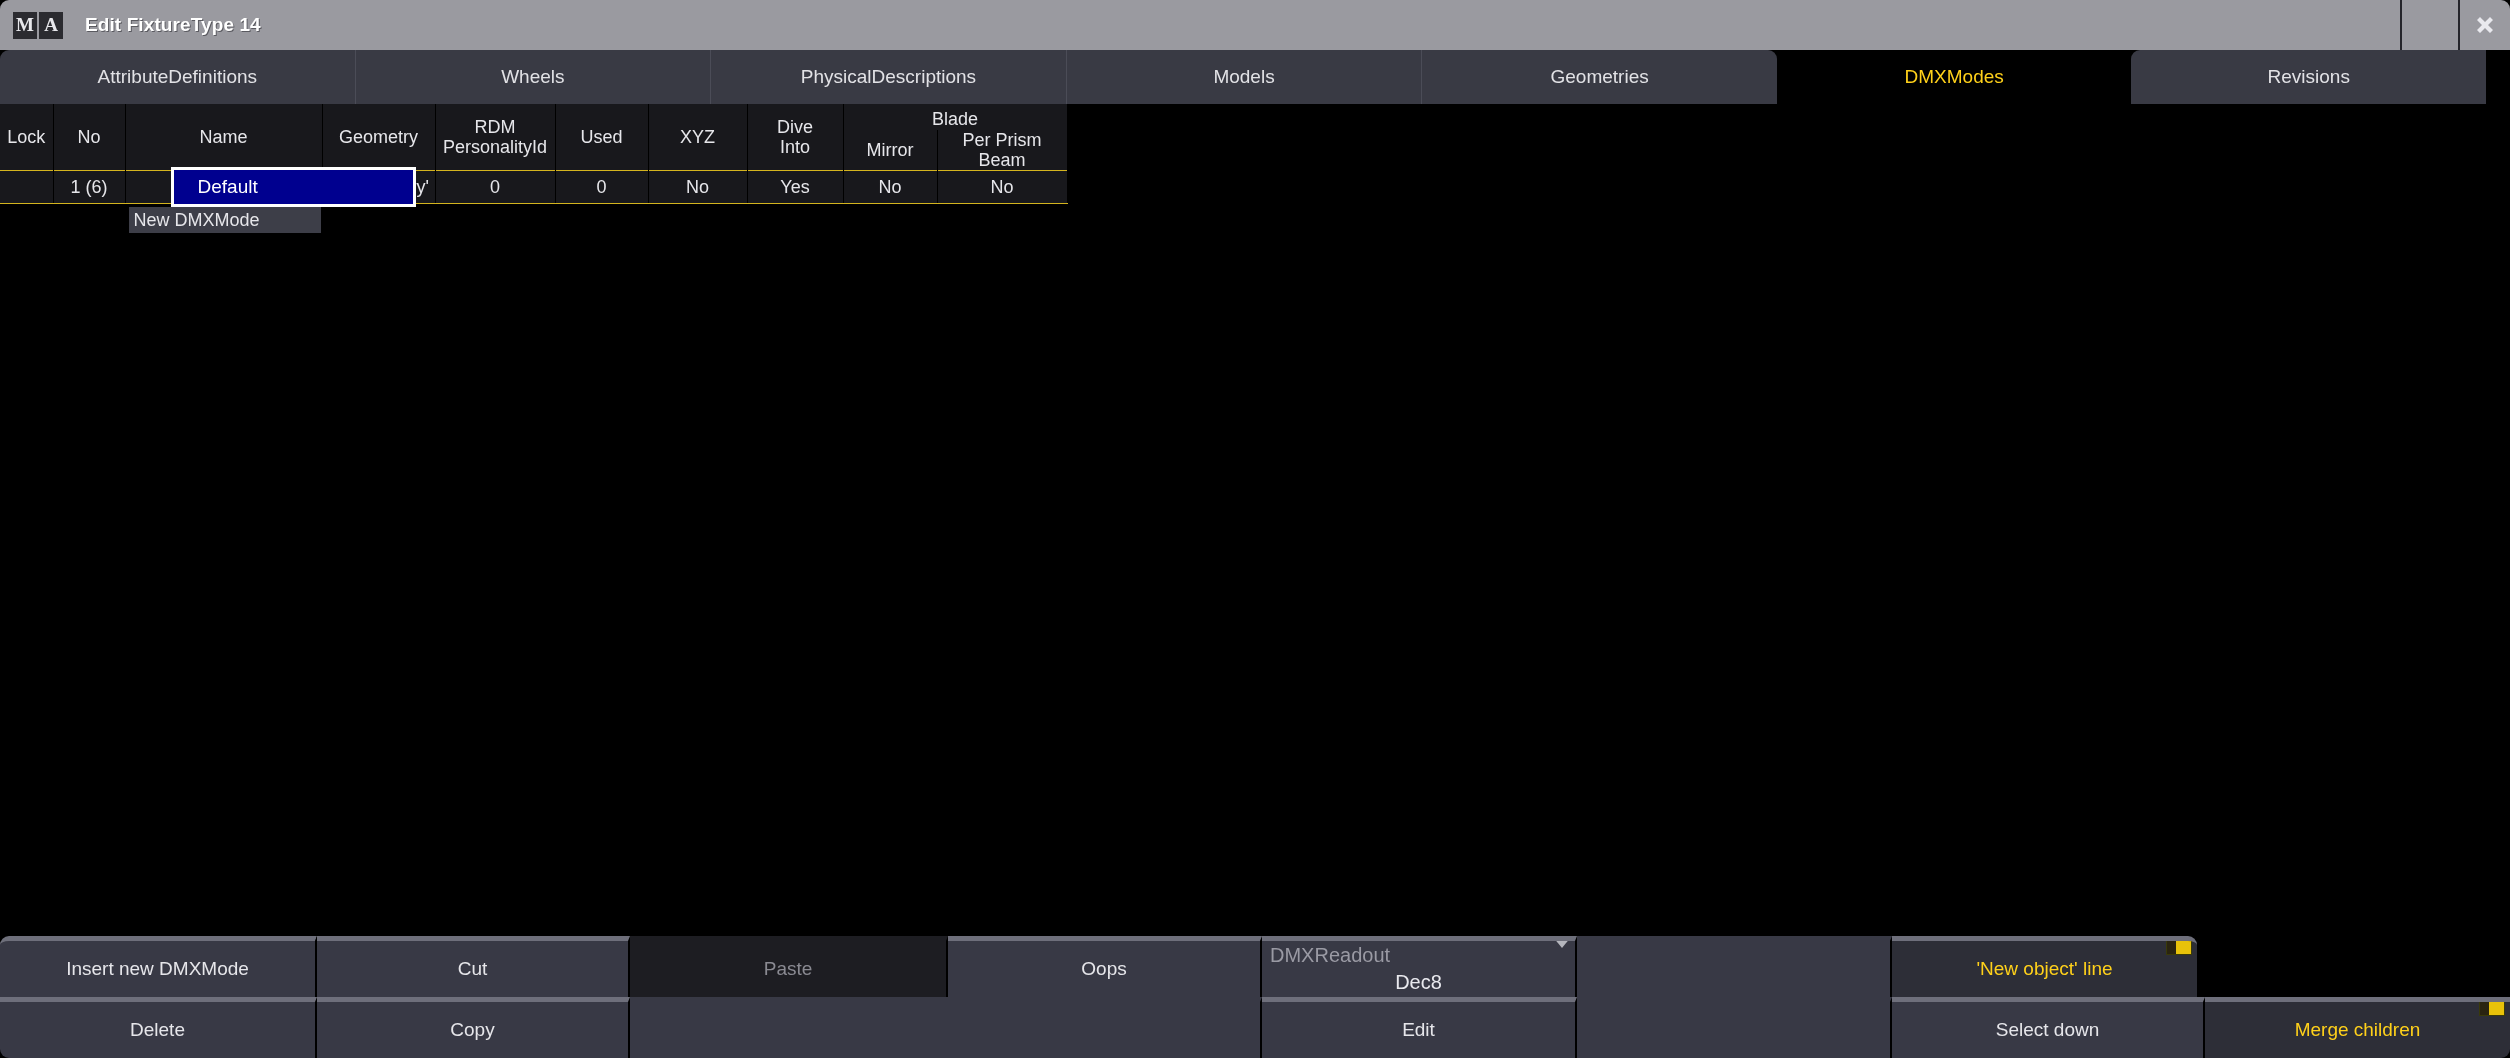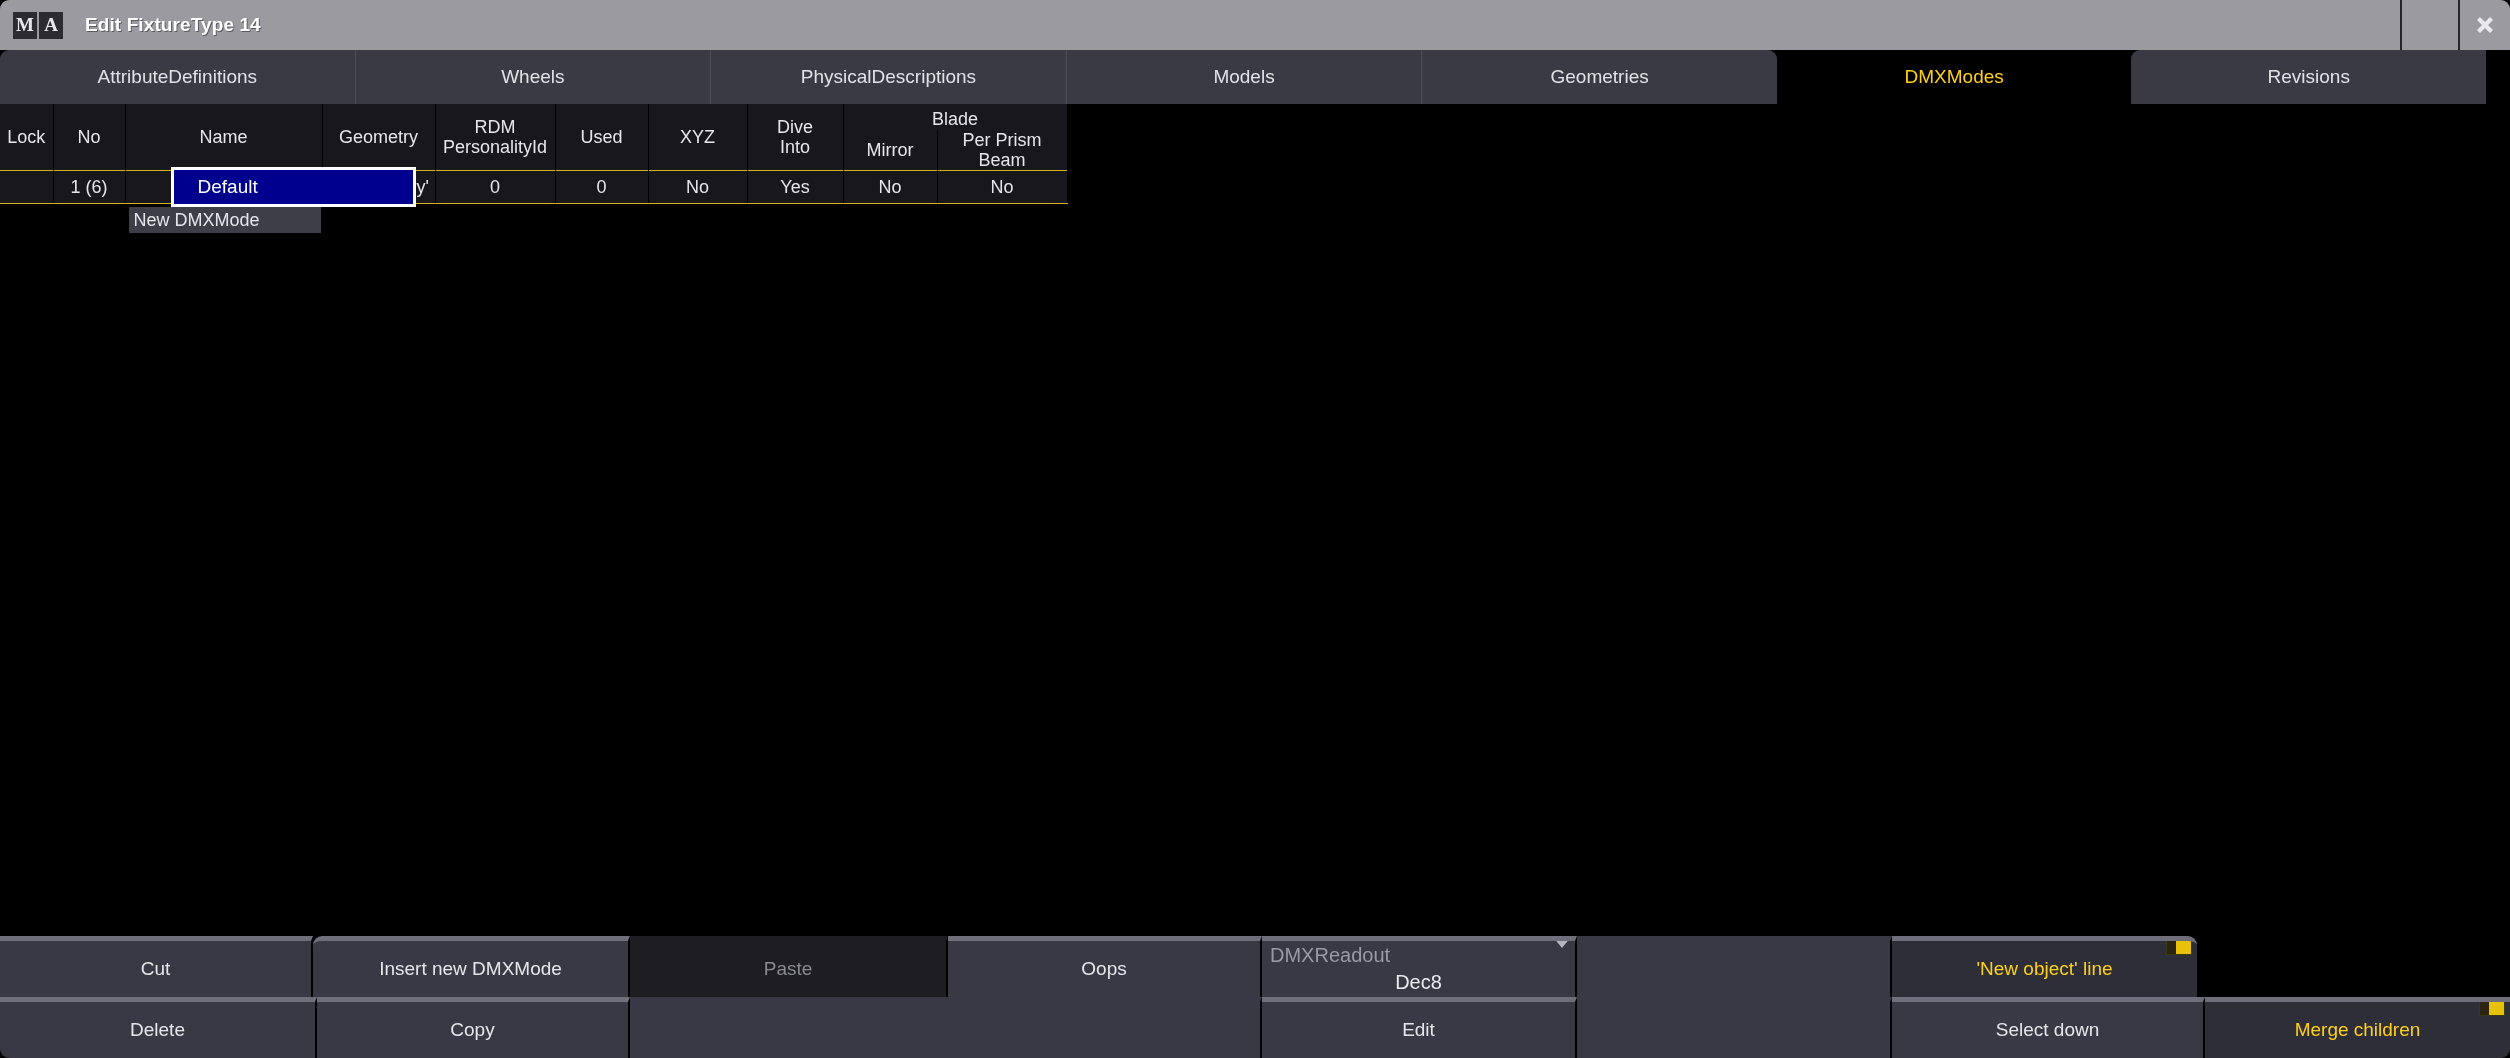--- a/index.html
+++ b/index.html
@@ -276,25 +276,25 @@
         <td class="dim2">Yes</td>
         <td class="dim">No</td>
         <td class="dim">No</td>
       </tr>
     </tbody>
   </table>
 </div>
 
 <div class="toolbar">
   <div class="tb-row" id="tbrow1">
+      <div class="btn r-round-tl" style="width: 317px; flex: 0 0 317px;">
+        <span>Insert new DMXMode</span>
+      </div>
       <div class="btn" style="width: 313px; flex: 0 0 313px;">
         <span>Cut</span>
-      </div>
-      <div class="btn r-round-tl" style="width: 317px; flex: 0 0 317px;">
-        <span>Insert new DMXMode</span>
       </div>
       <div class="btn disabled" style="width: 318px; flex: 0 0 318px;">
         <span>Paste</span>
       </div>
       <div class="btn" style="width: 314px; flex: 0 0 314px;">
         <span>Oops</span>
       </div>
       <div class="btn selbox" style="width: 315px; flex: 0 0 315px;">
         <div class="sel-arrow"></div>
         <div class="sel-label">DMXReadout</div>

